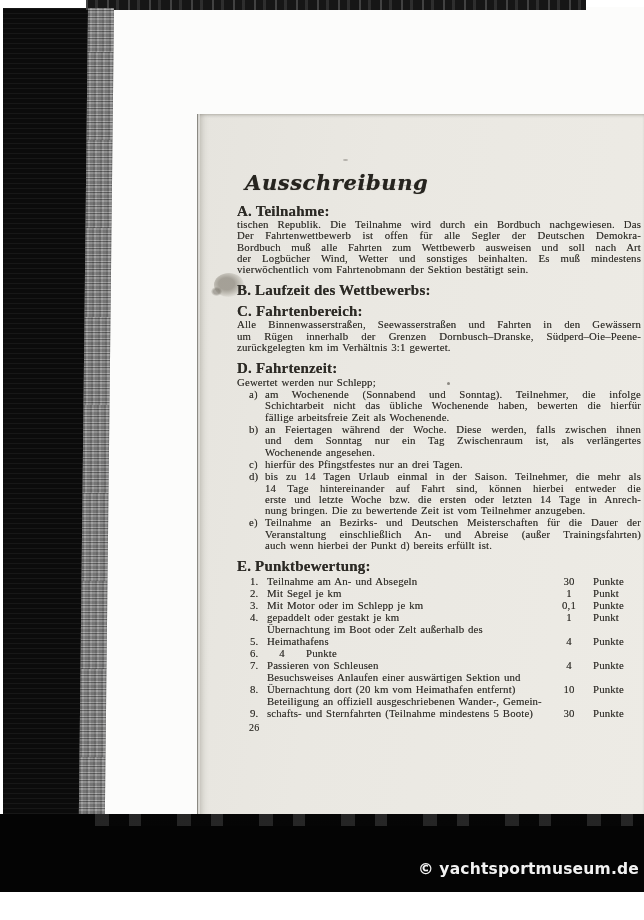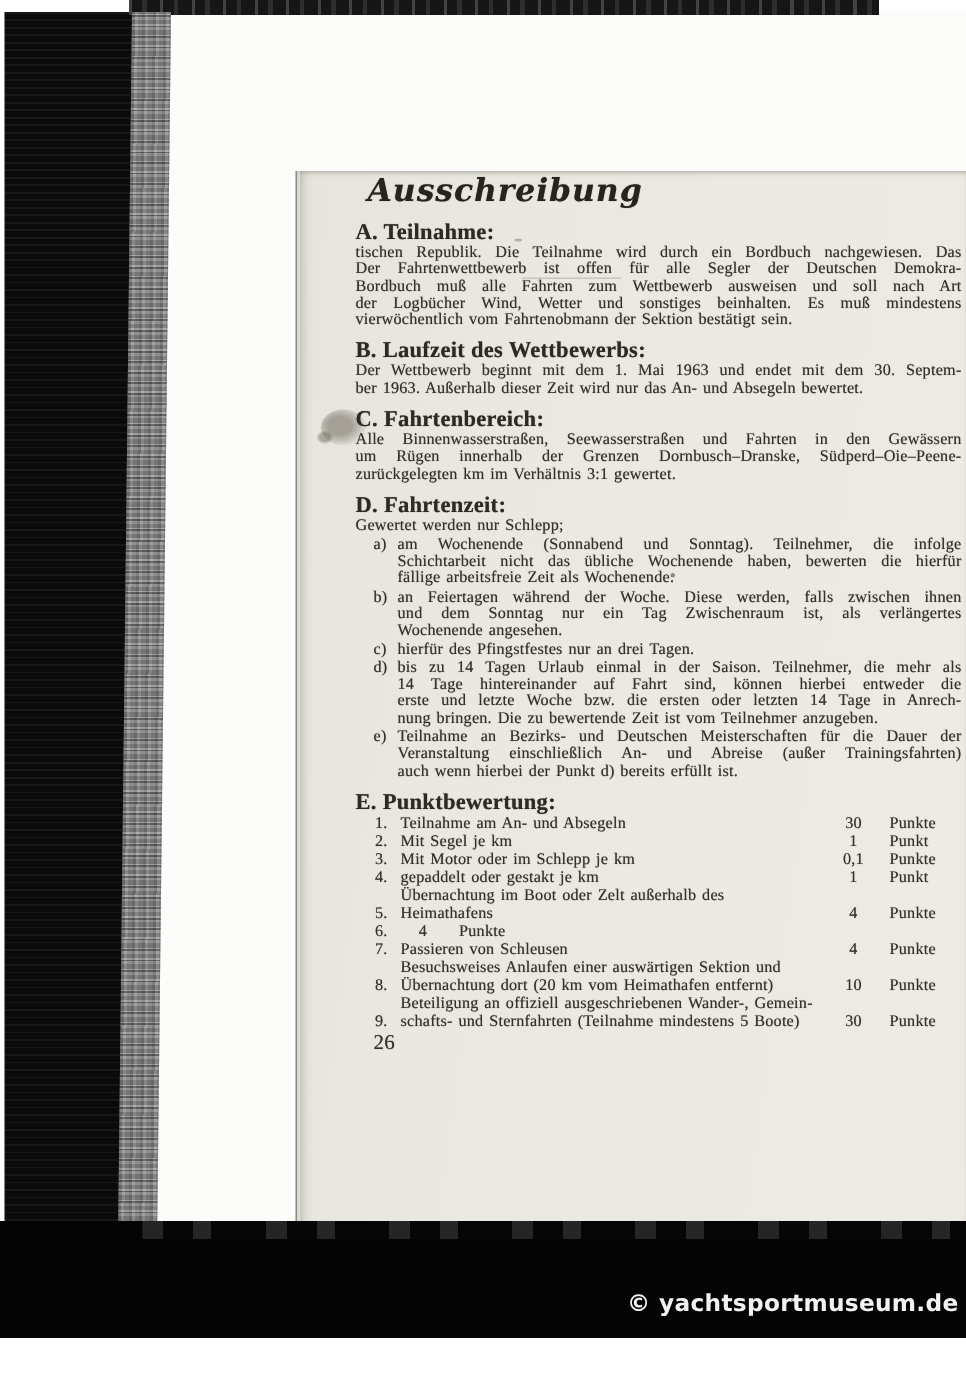--- a/index.html
+++ b/index.html
@@ -39,21 +39,21 @@
     position:absolute;left:197px;top:114px;width:447px;height:730px;
     background:linear-gradient(98deg,#e6e4de 0%,#eae8e2 35%,#edebe5 100%);
     border-left:1px solid rgba(58,56,50,.55);
     box-shadow:
       inset 2px 0 0 rgba(252,252,250,.5),
       inset 6px 0 7px -3px rgba(105,100,90,.38),
       inset 0 2px 3px -1px rgba(140,137,128,.5),
       inset 0 -3px 4px -2px rgba(60,58,52,.55);
     color:#33312c;
   }
-  .content{position:absolute;left:39px;top:0;width:404px;}
+  .content{position:absolute;left:39px;top:0;width:404px;padding-top:56px}
   .title{
     font:italic 700 21px "DejaVu Serif",serif;line-height:26px;
     margin:0 0 0 8px;letter-spacing:.6px;color:#26241f;
     text-shadow:0 0 .7px rgba(38,36,31,.6);
   }
   .section-heading{
     font-size:15px;font-weight:700;line-height:12px;margin-top:9px;
     letter-spacing:.2px;color:#2c2a25;text-shadow:0 0 .6px rgba(44,42,37,.7);
   }
   .line,.intro,.sline,.dlabel,.snum,.sval,.sunit,.pagenum{
@@ -67,21 +67,21 @@
   .ditem{display:flex;margin-top:1px}
   .dlabel{flex:none;width:16px;margin-left:12px}
   .dtext{flex:1;min-width:0}
   .stable{margin-top:2.5px}
   .srow{display:flex;align-items:flex-end}
   .snum{flex:none;width:17px;margin-left:13px;line-height:12px}
   .sdesc{flex:none;width:287px}
   .sline{line-height:12px}
   .sval{flex:none;width:30px;text-align:center;line-height:12px}
   .sunit{flex:none;width:48px;padding-left:9px;line-height:12px;box-sizing:content-box}
-  .pagenum{margin-top:3px;margin-left:12px;font-size:14px;line-height:12px}
+  .pagenum{margin-top:3px;margin-left:12px;font-size:10px;line-height:12px}
   
   .stain-main{
     position:absolute;left:16px;top:159px;width:30px;height:24px;border-radius:50%;
     background:radial-gradient(ellipse at 42% 45%, rgba(110,104,92,.55) 0 32%, rgba(130,125,112,.32) 55%, rgba(130,125,112,0) 75%);
   }
   .stain-small{
     position:absolute;left:13px;top:173px;width:11px;height:9px;border-radius:50%;
     background:radial-gradient(ellipse, rgba(95,90,80,.45) 0 40%, rgba(95,90,80,0) 75%);
   }
   .speck-c{position:absolute;left:249px;top:268px;width:3px;height:3px;border-radius:50%;background:rgba(60,57,50,.55)}
@@ -112,24 +112,20 @@
           <div class="para">
             <div class="line">tischen Republik. Die Teilnahme wird durch ein Bordbuch nachgewiesen. Das</div>
             <div class="line">Der Fahrtenwettbewerb ist offen für alle Segler der Deutschen Demokra-</div>
             <div class="line">Bordbuch muß alle Fahrten zum Wettbewerb ausweisen und soll nach Art</div>
             <div class="line">der Logbücher Wind, Wetter und sonstiges beinhalten. Es muß mindestens</div>
             <div class="line last">vierwöchentlich vom Fahrtenobmann der Sektion bestätigt sein.</div>
           </div>
         </div>
         <div class="section">
           <div class="section-heading">B. Laufzeit des Wettbewerbs:</div>
-          <div class="para">
-            <div class="line">Der Wettbewerb beginnt mit dem 1. Mai 1963 und endet mit dem 30. Septem-</div>
-            <div class="line last">ber 1963. Außerhalb dieser Zeit wird nur das An- und Absegeln bewertet.</div>
-          </div>
         </div>
         <div class="section">
           <div class="section-heading">C. Fahrtenbereich:</div>
           <div class="para">
             <div class="line">Alle Binnenwasserstraßen, Seewasserstraßen und Fahrten in den Gewässern</div>
             <div class="line">um Rügen innerhalb der Grenzen Dornbusch–Dranske, Südperd–Oie–Peene-</div>
             <div class="line last">zurückgelegten km im Verhältnis 3:1 gewertet.</div>
           </div>
         </div>
         <div class="section">

